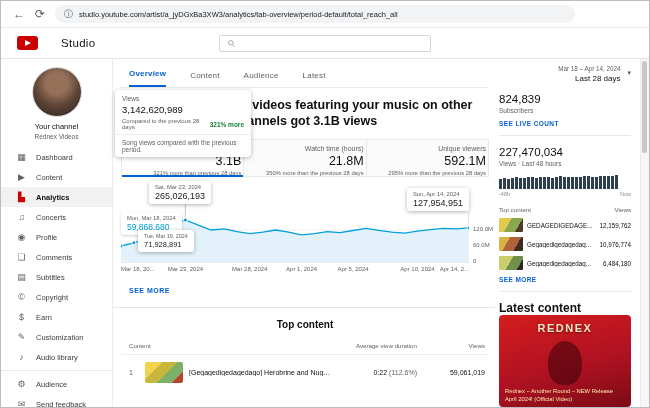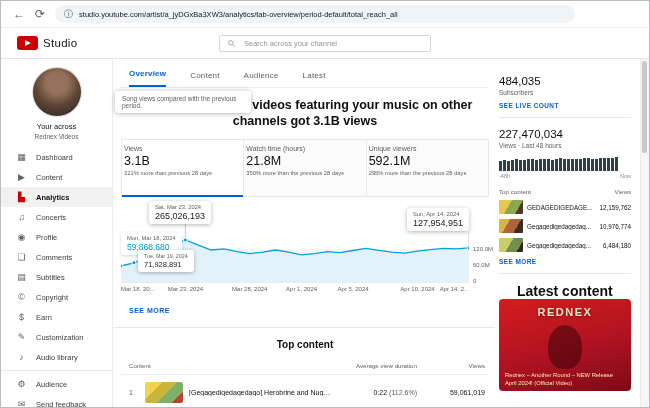--- a/index.html
+++ b/index.html
@@ -6,21 +6,21 @@
   .window{width:650px;height:408px;border:1px solid #b9bdc1;box-sizing:border-box;position:relative;overflow:hidden;
     font-family:"Liberation Sans","DejaVu Sans",sans-serif;color:#0f0f0f;background:#fff;}
   
   .browser-bar{height:26px;display:flex;align-items:center;gap:10px;padding:0 12px;border-bottom:1px solid #e8eaed;background:#fff;}
   .nav-ico{color:#5f6368;font-size:12px;line-height:1;cursor:pointer;}
   .url-pill{width:520px;height:18px;background:#f1f3f4;border-radius:9px;display:flex;align-items:center;gap:6px;padding:0 9px;box-sizing:border-box;}
   .info-ico{color:#5f6368;font-size:9px;}
   .url-text{font-size:7.5px;color:#202124;white-space:nowrap;overflow:hidden;}
   
   .app-header{height:30px;display:flex;align-items:center;border-bottom:1px solid #e5e5e5;padding:0 16px;position:relative;background:#fff;}
-  .logo{display:flex;align-items:center;gap:5px;cursor:pointer;}
+  .logo{display:flex;align-items:center;gap:23px;cursor:pointer;}
   .logo-mark{width:21px;height:14px;background:var(--brand-red,#c00);border-radius:3px;position:relative;display:inline-block;}
   .logo-mark::after{content:"";position:absolute;left:8px;top:3.5px;border-left:6px solid #fff;border-top:3.5px solid transparent;border-bottom:3.5px solid transparent;}
   .logo-text{font-size:11.5px;color:#141414;letter-spacing:.3px;}
   .search-box{position:absolute;left:50%;transform:translateX(-50%);width:212px;height:17px;border:1px solid #d5d5d5;border-radius:2px;display:flex;align-items:center;gap:6px;padding:0 7px;box-sizing:border-box;}
   .search-box input{border:none;outline:none;background:transparent;font-size:7.5px;width:100%;color:#333;font-family:inherit;}
   .search-box input::placeholder{color:#949494;}
   
   .body-row{display:flex;height:351px;}
   
   .sidebar{width:112px;flex:0 0 auto;border-right:1px solid #ececec;padding-top:6px;box-sizing:border-box;overflow:hidden;}
@@ -40,21 +40,21 @@
   .headline{text-align:center;font-size:12.5px;font-weight:bold;line-height:16px;margin-top:9px;}
   .views-tip{position:absolute;left:2px;top:31px;width:136px;background:#fff;border-radius:4px;box-shadow:0 1px 5px rgba(0,0,0,.28);z-index:6;}
   .vt-top{padding:5px 7px 4px;}
   .vt-label{font-size:6.5px;color:#606060;}
   .vt-value{font-size:9.5px;color:#0f0f0f;margin:2px 0 3px;}
   .vt-row{display:flex;justify-content:space-between;align-items:center;gap:4px;}
   .vt-cmp{font-size:6px;color:#606060;}
   .vt-pct{font-size:6.5px;font-weight:bold;color:var(--pos-green,#188038);white-space:nowrap;}
   .vt-note{border-top:1px solid #ececec;padding:4px 7px;font-size:6.5px;color:#606060;}
   .metric-strip{display:flex;border:1px solid #e8e8e8;margin-top:10px;background:#fbfbfb;}
-  .metric{flex:1;text-align:left;padding:5px 2px 20px;border-right:1px solid #e8e8e8;position:relative;cursor:pointer;}
+  .metric{flex:1;text-align:right;padding:5px 2px 0;border-right:1px solid #e8e8e8;position:relative;cursor:pointer;}
   .metric:last-child{border-right:none;}
   .metric.selected{background:#fff;}
   .metric.selected::after{content:"";position:absolute;left:0;right:0;bottom:-1px;height:2px;background:var(--accent-blue,#065fd4);}
   .m-label{font-size:7px;color:#606060;}
   .m-value{font-size:12.5px;color:#0f0f0f;margin-top:2px;}
   .m-delta{font-size:5.8px;color:#606060;margin-top:2px;}
   .chart-wrap{position:relative;height:98px;margin-top:4px;}
   .chart-svg{position:absolute;left:0;top:0;}
   .ytick{position:absolute;left:352px;font-size:6px;color:#606060;}
   .chart-x{position:absolute;left:0;top:85px;width:348px;height:10px;}
@@ -98,21 +98,21 @@
   .spark div{width:3px;background:var(--rt-bar,#2e3f50);}
   .spark-axis{display:flex;justify-content:space-between;font-size:5.5px;color:#909090;margin-top:2px;}
   .rp-listhead{display:flex;justify-content:space-between;font-size:6.2px;color:#606060;margin-top:9px;}
   .rp-item{display:flex;align-items:center;gap:4px;margin-top:5px;cursor:pointer;}
   .rp-thumb{width:24px;height:14px;border-radius:1px;flex:0 0 auto;}
   .rp-thumb.t1{background:linear-gradient(120deg,#e5c94f 0 40%,#8aa84e 40% 75%,#4f3b2a 75% 100%);}
   .rp-thumb.t2{background:linear-gradient(120deg,#d8b345 0 35%,#b0633a 35% 70%,#3b2d22 70% 100%);}
   .rp-thumb.t3{background:linear-gradient(120deg,#c8cf6a 0 45%,#6f8f4a 45% 80%,#2e2620 80% 100%);}
   .rp-title{flex:1;min-width:0;font-size:6.3px;color:#0f0f0f;white-space:nowrap;overflow:hidden;text-overflow:ellipsis;}
   .rp-views{font-size:6.3px;color:#0f0f0f;}
-  .latest-title{font-size:14px;font-weight:bold;margin-top:9px;margin-left:18px;}
+  .latest-title{font-size:12px;font-weight:bold;margin-top:9px;}
   .latest-thumb{height:92px;border-radius:4px;position:relative;overflow:hidden;cursor:pointer;
     background:linear-gradient(165deg,#d41d1d 0%,#b01222 55%,#7c0b16 100%);padding-left:11px;}
   .latest-thumb::after{content:"";position:absolute;bottom:22px;left:50%;transform:translateX(-50%);width:34px;height:44px;border-radius:50% 50% 42% 42%;background:rgba(45,0,5,.5);}
   .lt-brand{position:absolute;top:7px;left:0;right:0;text-align:center;font-size:11px;font-weight:bold;letter-spacing:1.5px;color:#f6e7c4;text-shadow:0 1px 2px rgba(0,0,0,.45);}
   .lt-caption{position:absolute;bottom:4px;left:6px;right:6px;font-size:5.8px;line-height:8px;color:#ffe9b0;z-index:2;}
   
   .scrollbar{width:8px;flex:0 0 auto;background:#f6f6f6;border-left:1px solid #ebebeb;position:relative;}
   .sb-thumb{position:absolute;top:2px;left:1px;width:5px;height:92px;border-radius:3px;background:#c7c7c7;cursor:pointer;}
 </style>
 </head>
@@ -134,29 +134,28 @@
       <span class="logo-mark"></span>
       <span class="logo-text">Studio</span>
     </div>
     <div class="search-box">
       <span style="display:inline-flex;">
         <svg width="9" height="9" viewBox="0 0 24 24">
             <circle cx="10" cy="10" r="6" fill="none" stroke="#909090" stroke-width="2"></circle>
             <line x1="14.5" y1="14.5" x2="21" y2="21" stroke="#909090" stroke-width="2"></line>
           </svg>
       </span>
-      <input placeholder="Search across your channel" style="">
     </div>
   </div>
 
   <div class="body-row">
 
     <aside class="sidebar">
       <div class="avatar"></div>
-      <div class="ch-label">Your across</div>
+      <div class="ch-label">Your channel</div>
       <div class="ch-name">Rednex Videos</div>
       <nav>
           <div class="sb-item">
             <span class="ico">▦</span>
             <span>Dashboard</span>
           </div>
           <div class="sb-item">
             <span class="ico">▶</span>
             <span>Content</span>
           </div>
@@ -215,20 +214,28 @@
         <div class="tab">Audience</div>
         <div class="tab">Latest</div>
       </div>
 
       <div class="headline">
         <div>In the last 28 days, videos featuring your music on other</div>
         <div>channels got 3.1B views</div>
       </div>
 
       <div class="views-tip">
+        <div class="vt-top">
+          <div class="vt-label">Views</div>
+          <div class="vt-value">3,142,620,989</div>
+          <div class="vt-row">
+            <span class="vt-cmp">Compared to the previous 28 days</span>
+            <span class="vt-pct">321% more</span>
+          </div>
+        </div>
         <div class="vt-note">Song views compared with the previous period.</div>
       </div>
 
       <div class="metric-strip">
         <div class="metric selected">
           <div class="m-label">Views</div>
           <div class="m-value">3.1B</div>
           <div class="m-delta">321% more than previous 28 days</div>
         </div>
         <div class="metric">
@@ -303,22 +310,29 @@
             <span class="rank">1</span>
             <span class="thumb"></span>
             <span class="tc-title">[Gegagedigedagedago] Herobrine and Nuggets Dancing</span>
             <span class="tc-col-avd"><span class="avd-v">0:22</span> <span class="avd-pct">(112.6%)</span></span>
             <span class="tc-col-views">59,061,019</span>
           </div>
         </div>
     </main>
 
     <aside class="right-panel">
-
-      <div class="big-num">484,035</div>
+      <div class="period">
+        <div class="period-text">
+          <div class="p-range">Mar 18 – Apr 14, 2024</div>
+          <div class="p-label">Last 28 days</div>
+        </div>
+        <span class="p-caret">▾</span>
+      </div>
+
+      <div class="big-num">824,839</div>
       <div class="rp-sub">Subscribers</div>
       <div class="rp-link">SEE LIVE COUNT</div>
       <div class="rp-divider"></div>
 
       <div class="big-num">227,470,034</div>
       <div class="rp-sub">Views · Last 48 hours</div>
       <div class="spark">
           <div style="height: 10.2px;"></div>
           <div style="height: 10.8px;"></div>
           <div style="height: 10.5px;"></div>

